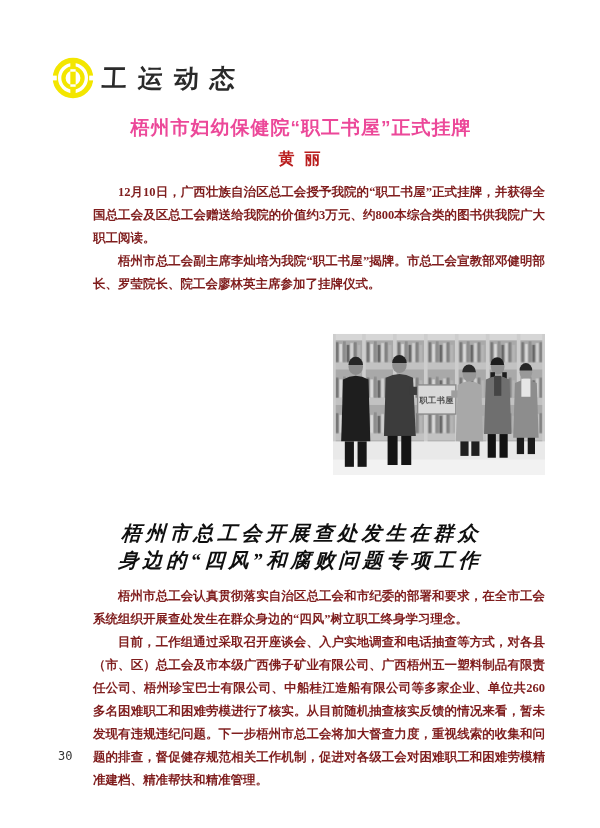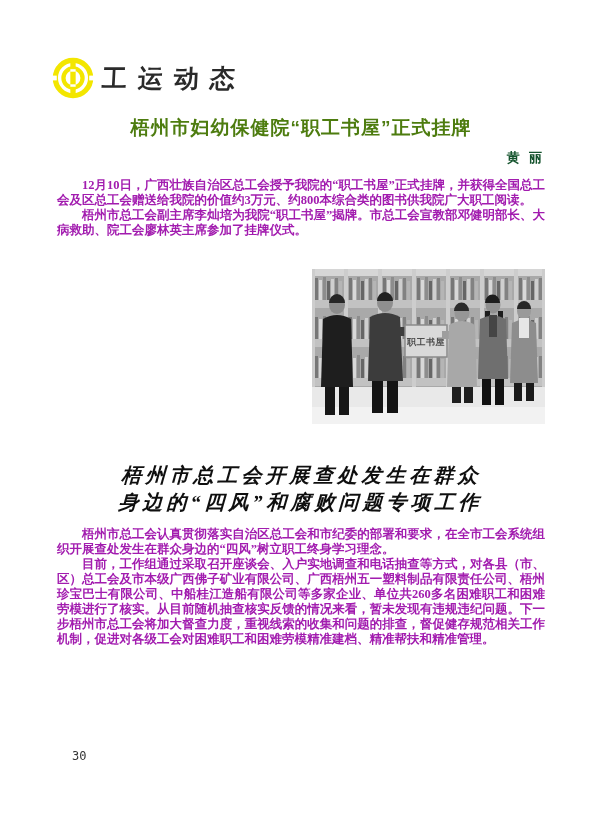--- a/index.html
+++ b/index.html
@@ -38,45 +38,46 @@
     white-space: nowrap;
   }
   
   .a1-title {
     margin-top: 17px;
     text-align: center;
     font-family: "Liberation Sans", sans-serif;
     font-size: 19px;
     font-weight: bold;
     letter-spacing: 1px;
-    color: #4d7c0f;
+    color: #ec4899;
   }
   .byline {
-    text-align: right;
-    font-size: 13px;
+    text-align: center;
+    font-size: 16px;
     font-weight: bold;
     letter-spacing: 3px;
     margin-top: 8px;
-    color: #14532d;
+    color: #b91c1c;
   }
   .article-body {
     margin-top: 11px;
     font-size: 12.5px;
-    line-height: 15px;
+    line-height: 23px;
     font-weight: bold;
     text-align: justify;
-    color: #a21caf;
+    color: #7f1d1d;
+    margin-left: 36px;
   }
   .article-body::after { content: ""; display: block; clear: both; }
   .article-body p { text-indent: 2em; }
   .float-spacer { float: right; width: 0; height: 31px; }
   .photo-wrap {
     float: right;
     clear: right;
-    width: 233px;
+    width: 212px;
     height: 155px;
     margin-left: 12px;
     margin-bottom: 2px;
   }
   .photo-wrap svg { display: block; width: 100%; height: 100%; }
   .attribution { float: right; text-indent: 0; }
   
   .article2 { margin-top: 36px; }
   .a2-title {
     text-align: center;
@@ -86,21 +87,21 @@
     font-style: italic;
     letter-spacing: 4px;
     line-height: 27px;
     color: #0f0f0f;
     transform: skewX(-2deg);
   }
   .article2 .byline { margin-top: 9px; letter-spacing: 1px; }
   
   .page-number {
     position: absolute;
-    left: 72px;
+    left: 58px;
     top: 749px;
     font-size: 12px;
     font-family: "DejaVu Sans Mono", monospace;
     color: #333;
   }
 </style>
 </head>
 <body>
 
 <div class="page">
@@ -118,21 +119,21 @@
       </svg>
       <div class="masthead-title">工运动态</div>
     </div>
 
     <div class="article1">
       <div class="a1-title">梧州市妇幼保健院“职工书屋”正式挂牌</div>
       <div class="byline">黄  丽</div>
 
       <div class="article-body">
         <p>12月10日，广西壮族自治区总工会授予我院的“职工书屋”正式挂牌，并获得全国总工会及区总工会赠送给我院的价值约3万元、约800本综合类的图书供我院广大职工阅读。</p>
-        <p>梧州市总工会副主席李灿培为我院“职工书屋”揭牌。市总工会宣教部邓健明部长、大病救助、院工会廖林英主席参加了挂牌仪式。</p>
+        <p>梧州市总工会副主席李灿培为我院“职工书屋”揭牌。市总工会宣教部邓健明部长、罗莹院长、院工会廖林英主席参加了挂牌仪式。</p>
 
         <div class="float-spacer"></div>
         <figure class="photo-wrap">
           <svg viewBox="0 0 233 155">
             <defs>
               <pattern id="books" width="34" height="39" patternUnits="userSpaceOnUse">
                 <rect width="34" height="39" fill="#a9a9a9"></rect>
                 <rect y="31" width="34" height="8" fill="#c2c2c2"></rect>
                 <rect x="3" y="9" width="3" height="22" fill="#777"></rect>
                 <rect x="7" y="11" width="3" height="20" fill="#d8d8d8"></rect>

